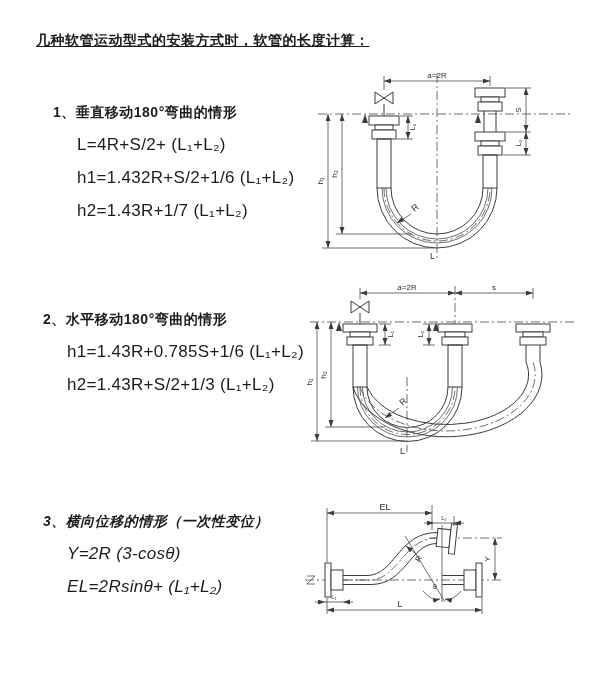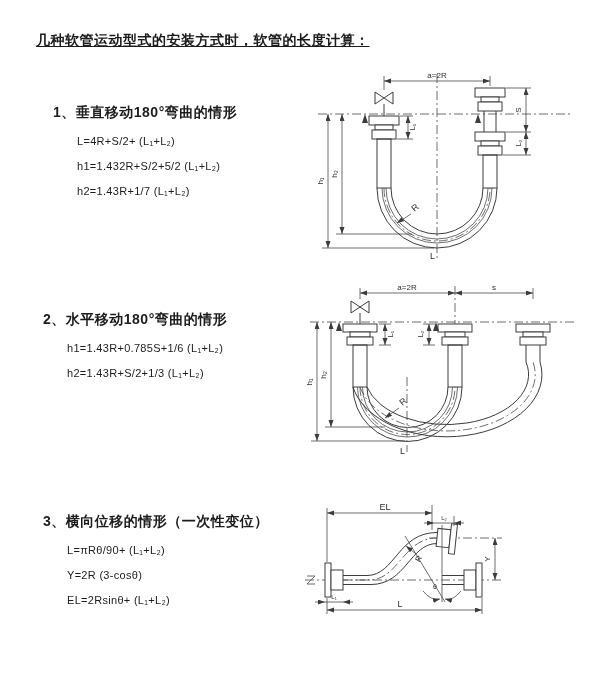--- a/index.html
+++ b/index.html
@@ -6,24 +6,24 @@
   body{
     width:600px;height:675px;background:#ffffff;position:relative;
     font-family:"Liberation Sans",sans-serif;color:#1c1c1c;overflow:hidden;
   }
   .page-title{
     position:absolute;left:36px;top:32px;
     font-size:14px;font-weight:bold;letter-spacing:.5px;text-decoration:underline;
   }
   .section-text{position:absolute;width:280px;}
   .section-heading{font-size:14px;font-weight:bold;letter-spacing:.5px;}
-  .formula{font-size:11px;margin-top:13px;margin-left:24px;letter-spacing:.3px;}
+  .formula{font-size:17px;margin-top:13px;margin-left:24px;letter-spacing:.3px;}
   #sec1{left:53px;top:104px;}
   #sec2{left:43px;top:311px;}
-  #sec3{left:43px;top:513px;}
+  #sec3{left:43px;top:513px;font-style:italic;}
   .diagram{position:absolute;}
   #dia1{left:312px;top:70px;}
   #dia2{left:305px;top:282px;}
   #dia3{left:297px;top:500px;}
   svg{display:block;}
   svg text{fill:#2e2e2e;font-family:"Liberation Sans",sans-serif;}
   .ln{stroke:#3c3c3c;stroke-width:1;fill:none;}
   .thin{stroke:#4a4a4a;stroke-width:.8;fill:none;}
   .cl{stroke:#4a4a4a;stroke-width:.8;fill:none;stroke-dasharray:9 3 2 3;}
   .fit{stroke:#3c3c3c;stroke-width:1;fill:#ffffff;}
@@ -31,21 +31,21 @@
   .arr{fill:#3c3c3c;stroke:none;}
 </style>
 </head>
 <body>
 
 <div class="page-title">几种软管运动型式的安装方式时，软管的长度计算：</div>
 
 <div class="section-text" id="sec1">
   <div class="section-heading">1、垂直移动180°弯曲的情形</div>
   <div class="formula">L=4R+S/2+ (L₁+L₂)</div>
-  <div class="formula">h1=1.432R+S/2+5/2 (L₁+L₂)</div>
+  <div class="formula">h1=1.432R+S/2+1/6 (L₁+L₂)</div>
   <div class="formula">h2=1.43R+1/7 (L₁+L₂)</div>
 </div>
 
 <div class="diagram" id="dia1">
 <svg width="265" height="192" viewBox="0 0 265 192">
   <defs>
     <pattern id="d1h" width="4" height="4" patternUnits="userSpaceOnUse">
       <path d="M0,0 L4,4 M4,0 L0,4" stroke="#555" stroke-width=".6"></path>
     </pattern>
     <marker id="d1ae" orient="auto" markerWidth="8" markerHeight="6" refX="7" refY="2.5" markerUnits="userSpaceOnUse">
@@ -252,21 +252,20 @@
     <line class="dim" x1="94" y1="126" x2="80" y2="136" marker-end="url(#d2ae)"></line>
     <text transform="rotate(-40 100 122)" x="100" y="122" font-size="9" text-anchor="middle">R</text>
   </g>
 
   <text x="95" y="172" font-size="9">L</text>
 </svg>
 </div>
 
 <div class="section-text" id="sec3">
   <div class="section-heading">3、横向位移的情形（一次性变位）</div>
-  <div class="formula">L=πRθ/90+ (L₁+L₂)</div>
   <div class="formula">Y=2R (3-cosθ)</div>
   <div class="formula">EL=2Rsinθ+ (L₁+L₂)</div>
 </div>
 
 <div class="diagram" id="dia3">
 <svg width="290" height="140" viewBox="0 0 290 140">
   <defs>
     <marker id="d3ae" orient="auto" markerWidth="8" markerHeight="6" refX="7" refY="2.5" markerUnits="userSpaceOnUse">
       <path d="M0,0 L7,2.5 L0,5 Z" fill="#3c3c3c"></path>
     </marker>

